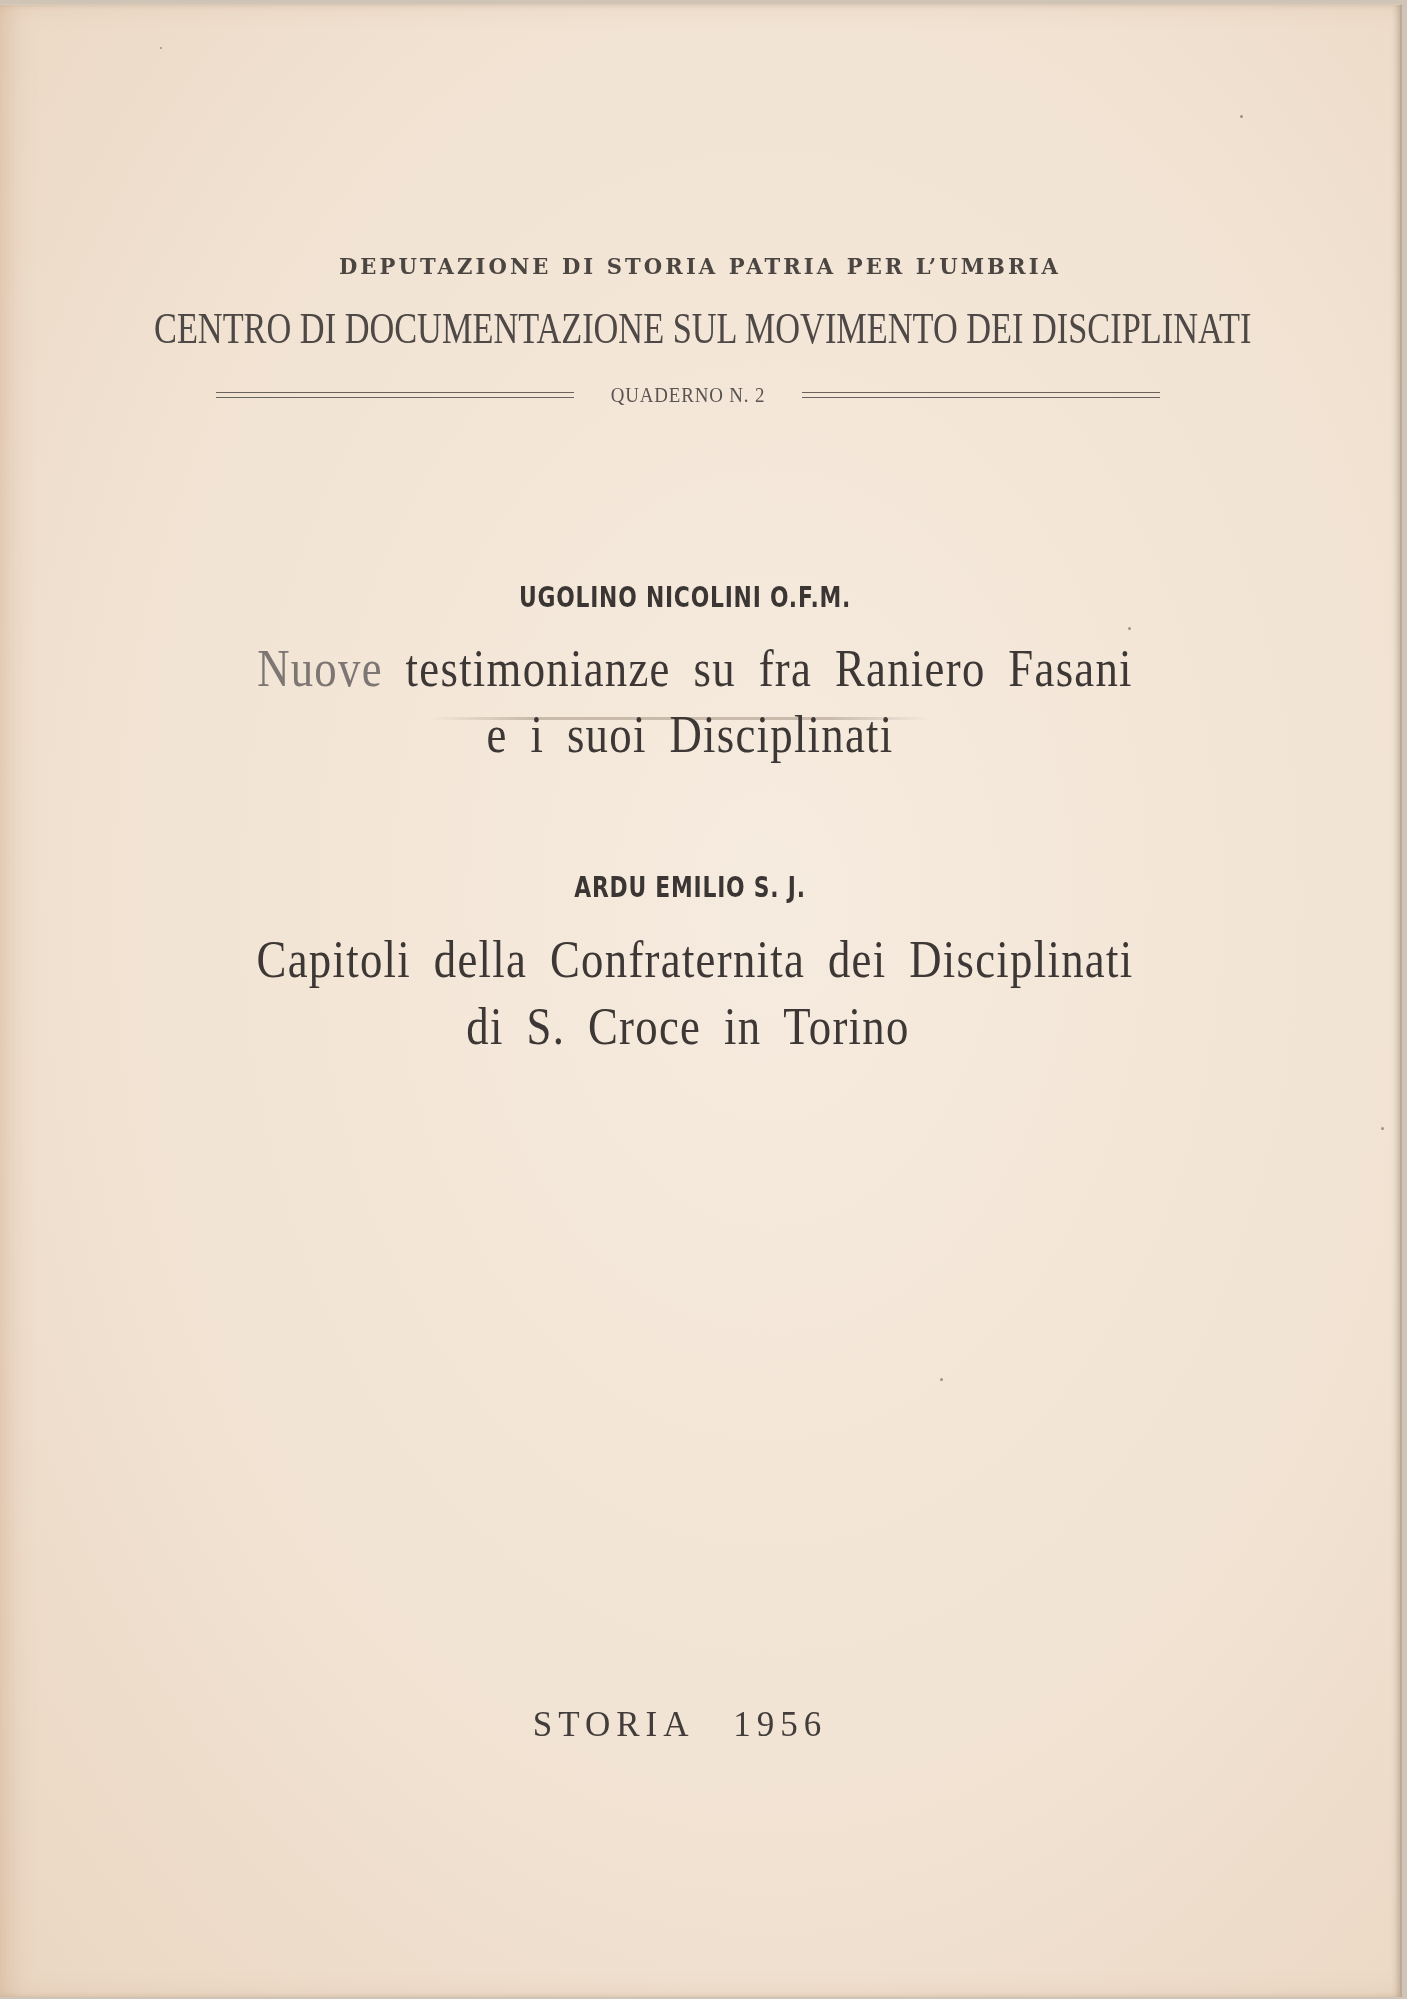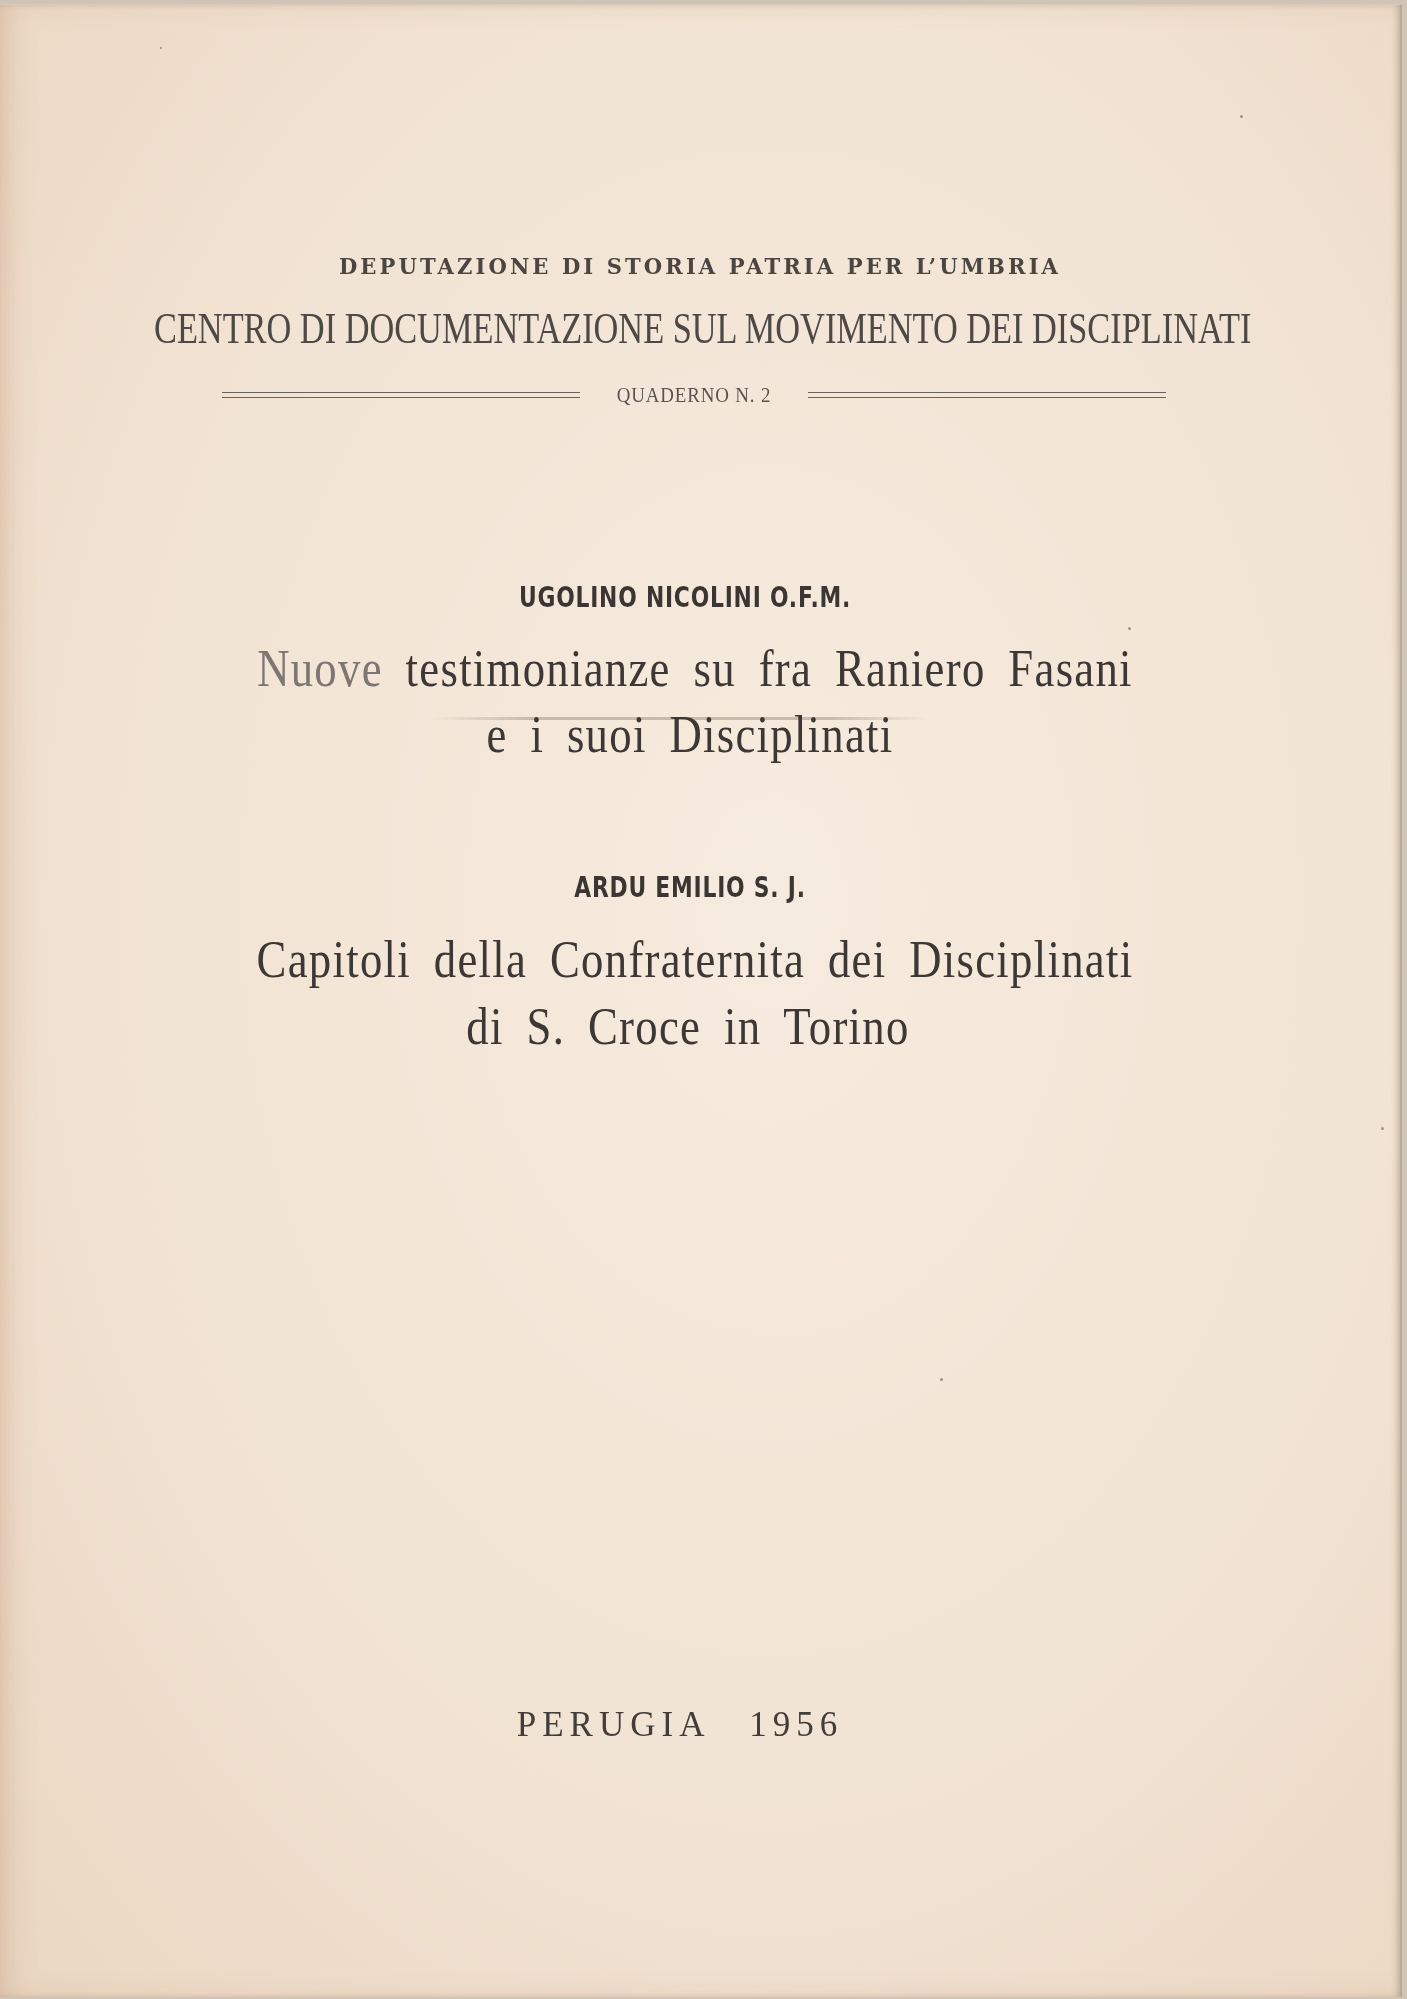--- a/index.html
+++ b/index.html
@@ -20,21 +20,21 @@
     color: #3e3936; white-space: nowrap;
   }
   .inst1 {
     top: 248px; left: 0; font-family: "DejaVu Serif", serif; font-weight: bold;
     font-size: 22px; letter-spacing: 3.2px; color: #4c4642; transform: scaleX(0.96);
   }
   .inst2 {
     top: 298px; font-family: "Liberation Serif", serif; font-size: 44px;
     letter-spacing: 0px; color: #4e4946; transform: scaleX(0.78);
   }
-  .rule-row { position: absolute; top: 380px; left: 222px; width: 944px; height: 20px; }
+  .rule-row { position: absolute; top: 380px; left: 216px; width: 944px; height: 20px; }
   .rule {
     position: absolute; top: 7px; height: 4px;
     border-top: 1.5px solid #6a625c; border-bottom: 1.5px solid #6a625c;
   }
   .rule.left { left: 0; width: 358px; }
   .rule.right { left: 586px; width: 358px; }
   .quaderno {
     position: absolute; left: 360px; width: 224px; top: -3px; text-align: center;
     font-family: "Liberation Serif", serif; font-size: 22px; color: #5a5350;
     letter-spacing: 1px; transform: scaleX(0.86);
@@ -81,20 +81,20 @@
 
   <div class="line author author1">UGOLINO NICOLINI O.F.M.</div>
   <div class="line title t1a"><span class="faded">Nuove</span> <span>testimonianze su fra Raniero Fasani</span></div>
   <div class="crease"></div>
   <div class="line title t1b">e i suoi Disciplinati</div>
 
   <div class="line author author2">ARDU EMILIO S. J.</div>
   <div class="line title t2a">Capitoli della Confraternita dei Disciplinati</div>
   <div class="line title t2b">di S. Croce in Torino</div>
 
-  <div class="line imprint"><span>PERUGIA</span> <span>1956</span></div>
+  <div class="line imprint"><span>STORIA</span> <span>1956</span></div>
 
   <div class="spot" style="left:1128px;top:622px;width:3px;height:3px;"></div>
   <div class="spot" style="left:940px;top:1373px;width:3px;height:3px;"></div>
   <div class="spot" style="left:1381px;top:1122px;width:3px;height:3px;"></div>
   <div class="spot" style="left:1240px;top:110px;width:3px;height:3px;"></div>
   <div class="spot" style="left:160px;top:42px;width:2px;height:2px;"></div>
 </div>
 
 </body></html>

